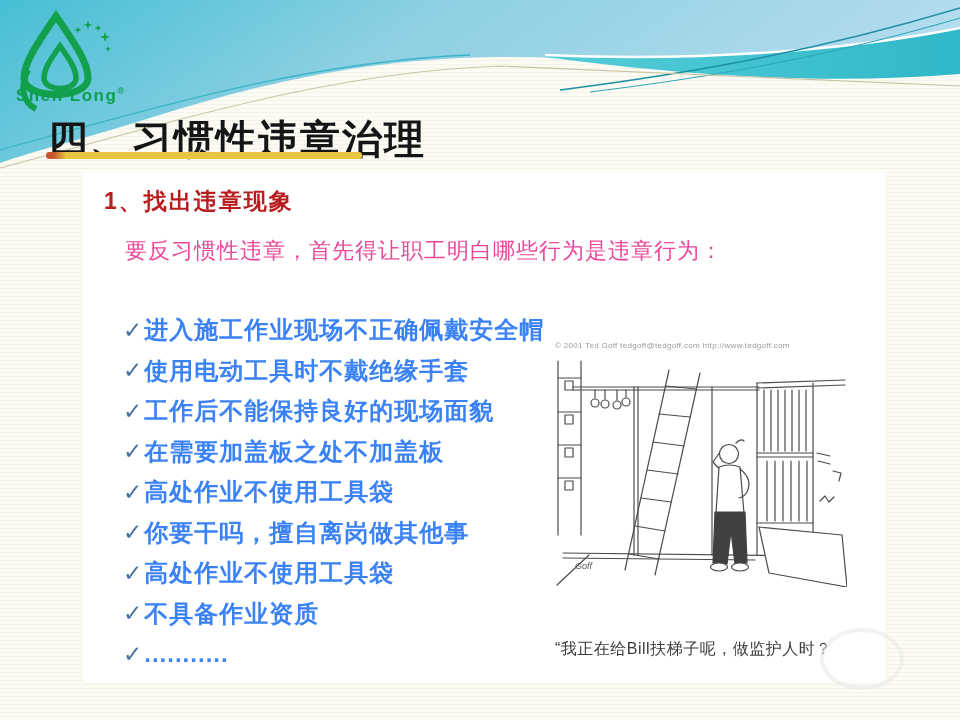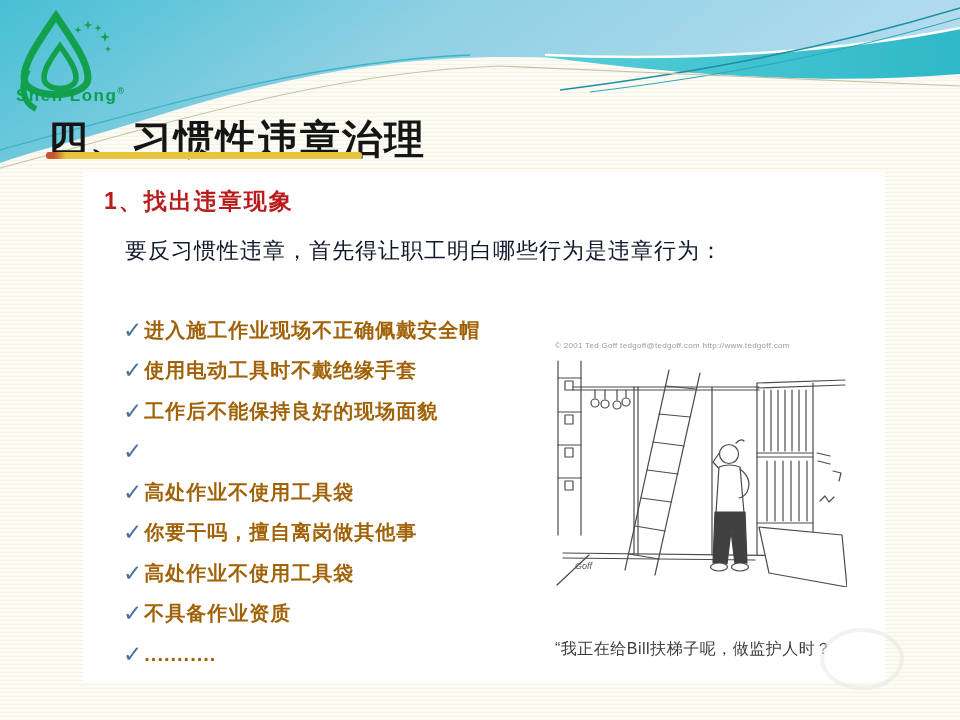--- a/index.html
+++ b/index.html
@@ -13,26 +13,26 @@
   .brand-text sup{font-size:9px;}
   
   .title-row{position:absolute;left:48px;top:112px;}
   .page-title{font-size:40px;font-weight:bold;color:#151515;letter-spacing:2px;white-space:nowrap;}
   .title-underline{position:absolute;left:-2px;top:40px;width:316px;height:7px;border-radius:3px;
     background:linear-gradient(90deg,#c8552e 0px,#c8552e 8px,#e8c53e 20px,#e8c53e 100%);}
   
   .content-box{position:absolute;left:83px;top:172px;width:802px;height:510px;background:#ffffff;}
   .section-heading{position:absolute;left:21px;top:14px;font-size:23px;font-weight:bold;
     color:#b91c1c;letter-spacing:2px;}
-  .intro{position:absolute;left:42px;top:64px;font-size:22px;color:#0f172a;letter-spacing:1px;
+  .intro{position:absolute;left:42px;top:64px;font-size:22px;color:#ec4899;letter-spacing:1px;
     white-space:nowrap;}
   .checklist{position:absolute;left:40px;top:138px;}
   .check-row{height:40.5px;display:flex;align-items:center;}
   .check{color:#47729f;font-size:23px;font-weight:bold;margin-right:2px;line-height:1;}
-  .check-text{color:#a16207;font-size:20px;font-weight:bold;letter-spacing:1px;white-space:nowrap;}
+  .check-text{color:#3b82f6;font-size:24px;font-weight:bold;letter-spacing:1px;white-space:nowrap;}
   
   .cartoon{position:absolute;left:472px;top:134px;width:292px;margin-top:35px;}
   .cartoon-credit{font-size:8px;color:#9a9a9a;letter-spacing:0.3px;height:12px;
     white-space:nowrap;overflow:hidden;}
   .cartoon-caption{margin-top:48px;font-size:16px;color:#3b3b3b;letter-spacing:0.5px;
     white-space:nowrap;}
   .faint-circle{position:absolute;left:737px;top:456px;width:76px;height:54px;border-radius:50%;
     border:4px solid rgba(232,232,228,0.55);}
 </style>
 </head>
@@ -101,20 +101,21 @@
       <div class="check-row">
           <span class="check">✓</span>
           <span class="check-text">使用电动工具时不戴绝缘手套</span>
         </div>
       <div class="check-row">
           <span class="check">✓</span>
           <span class="check-text">工作后不能保持良好的现场面貌</span>
         </div>
       <div class="check-row">
           <span class="check">✓</span>
+          <span class="check-text">在需要加盖板之处不加盖板</span>
         </div>
       <div class="check-row">
           <span class="check">✓</span>
           <span class="check-text">高处作业不使用工具袋</span>
         </div>
       <div class="check-row">
           <span class="check">✓</span>
           <span class="check-text">你要干吗，擅自离岗做其他事</span>
         </div>
       <div class="check-row">

